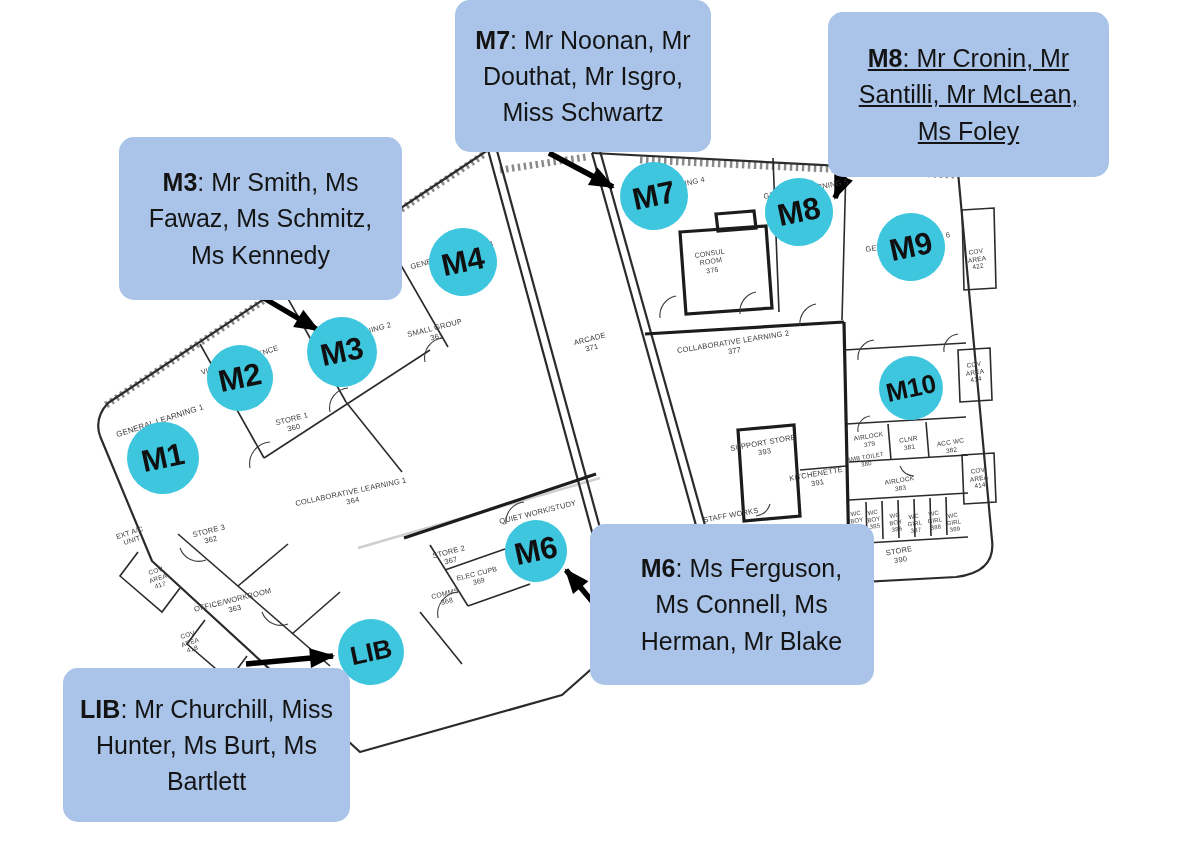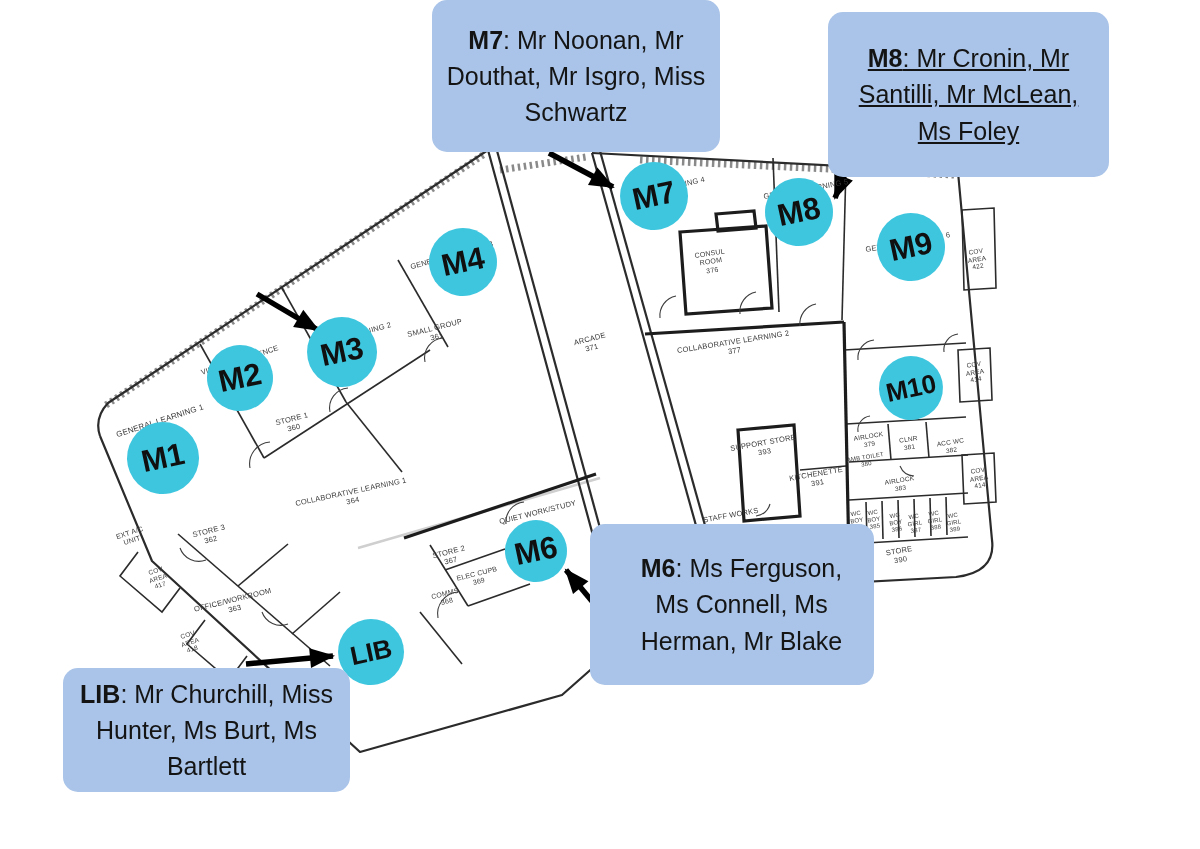--- a/index.html
+++ b/index.html
@@ -16,25 +16,25 @@
     display:flex;align-items:center;justify-content:center;
     color:#101010;font-weight:700;transform:rotate(-12deg);
   }
   .callout{
     position:absolute;background:var(--callout,#a9c4e8);border-radius:15px;
     display:flex;align-items:center;justify-content:center;text-align:center;
     color:#141414;padding:0 12px;box-sizing:border-box;
   }
   .callout p{margin:0;font-size:25px;line-height:1.45;}
   .callout b{font-weight:700;}
-  .co-m7 {left:432px;top:0;   width:288px;height:152px;}
+  .co-m7 {left:455px;top:0;   width:256px;height:152px;}
   .co-m8 {left:828px;top:12px;width:281px;height:165px;text-decoration:underline;}
   .co-m3 {left:119px;top:137px;width:283px;height:163px;}
   .co-m6 {left:590px;top:524px;width:284px;height:161px;padding-left:31px;}
-  .co-lib{left:63px; top:668px;width:287px;height:124px;text-align:center;}
+  .co-lib{left:63px; top:668px;width:287px;height:154px;text-align:center;}
 </style>
 </head>
 <body style="--callout: #a9c4e8; --marker: #3fc6df;">
 
 <div class="stage">
 
   <svg id="plan-svg" width="1200" height="849" viewBox="0 0 1200 849">
     <defs>
       <marker id="ah" markerUnits="userSpaceOnUse" markerWidth="30" markerHeight="26" refX="24" refY="11" orient="auto">
         <path d="M1,1 L26,11 L1,21 Z" fill="#000"></path>
@@ -229,20 +229,23 @@
       <div class="marker" style="left: 879px; top: 356px; height: 64px; width: 64px; font-size: 26px;">M10</div>
       <div class="marker" style="left: 338px; top: 619px; height: 66px; width: 66px; font-size: 26px;">LIB</div>
     </div>
 
   <div class="callout co-m7">
     <p><b>M7</b><span>: Mr Noonan, Mr Douthat, Mr Isgro, Miss Schwartz</span></p>
   </div>
   <div class="callout co-m8">
     <p><b>M8</b><span>: Mr Cronin, Mr Santilli, Mr McLean, Ms Foley</span></p>
   </div>
+  <div class="callout co-m3">
+    <p><b>M3</b><span>: Mr Smith, Ms Fawaz, Ms Schmitz, Ms Kennedy</span></p>
+  </div>
   <div class="callout co-m6">
     <p><b>M6</b><span>: Ms Ferguson, Ms Connell, Ms Herman, Mr Blake</span></p>
   </div>
   <div class="callout co-lib">
     <p><b>LIB</b><span>: Mr Churchill, Miss Hunter, Ms Burt, Ms Bartlett</span></p>
   </div>
 
 </div>
 
 </body></html>

